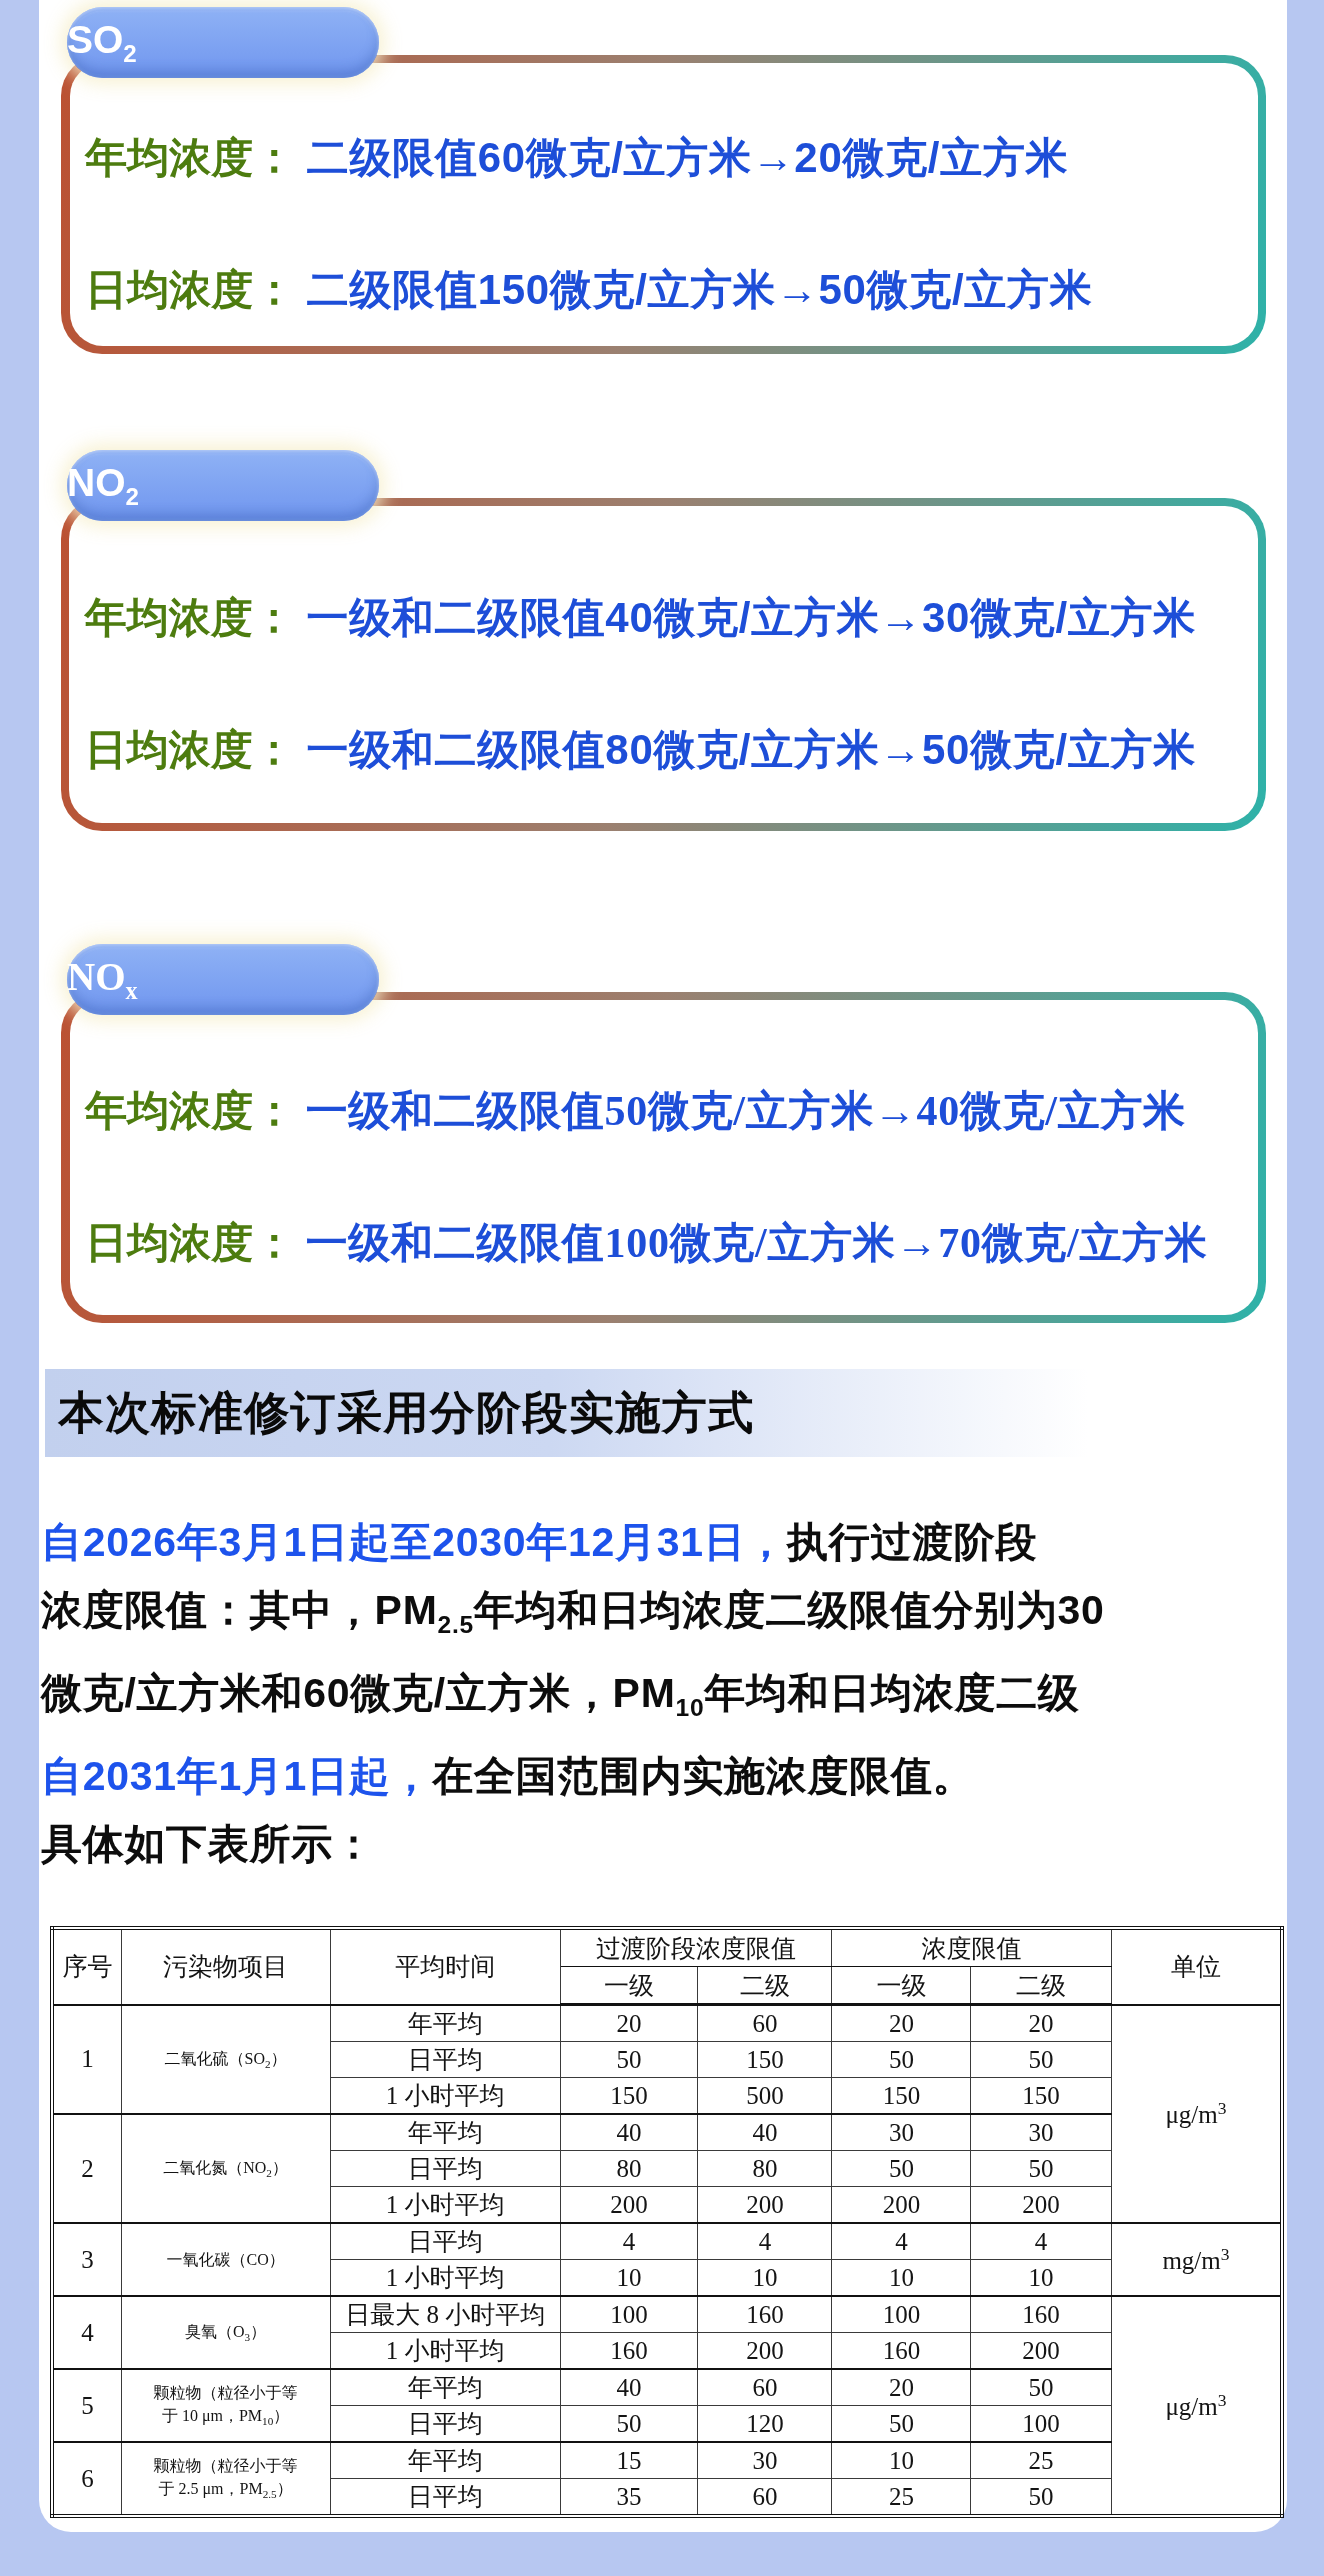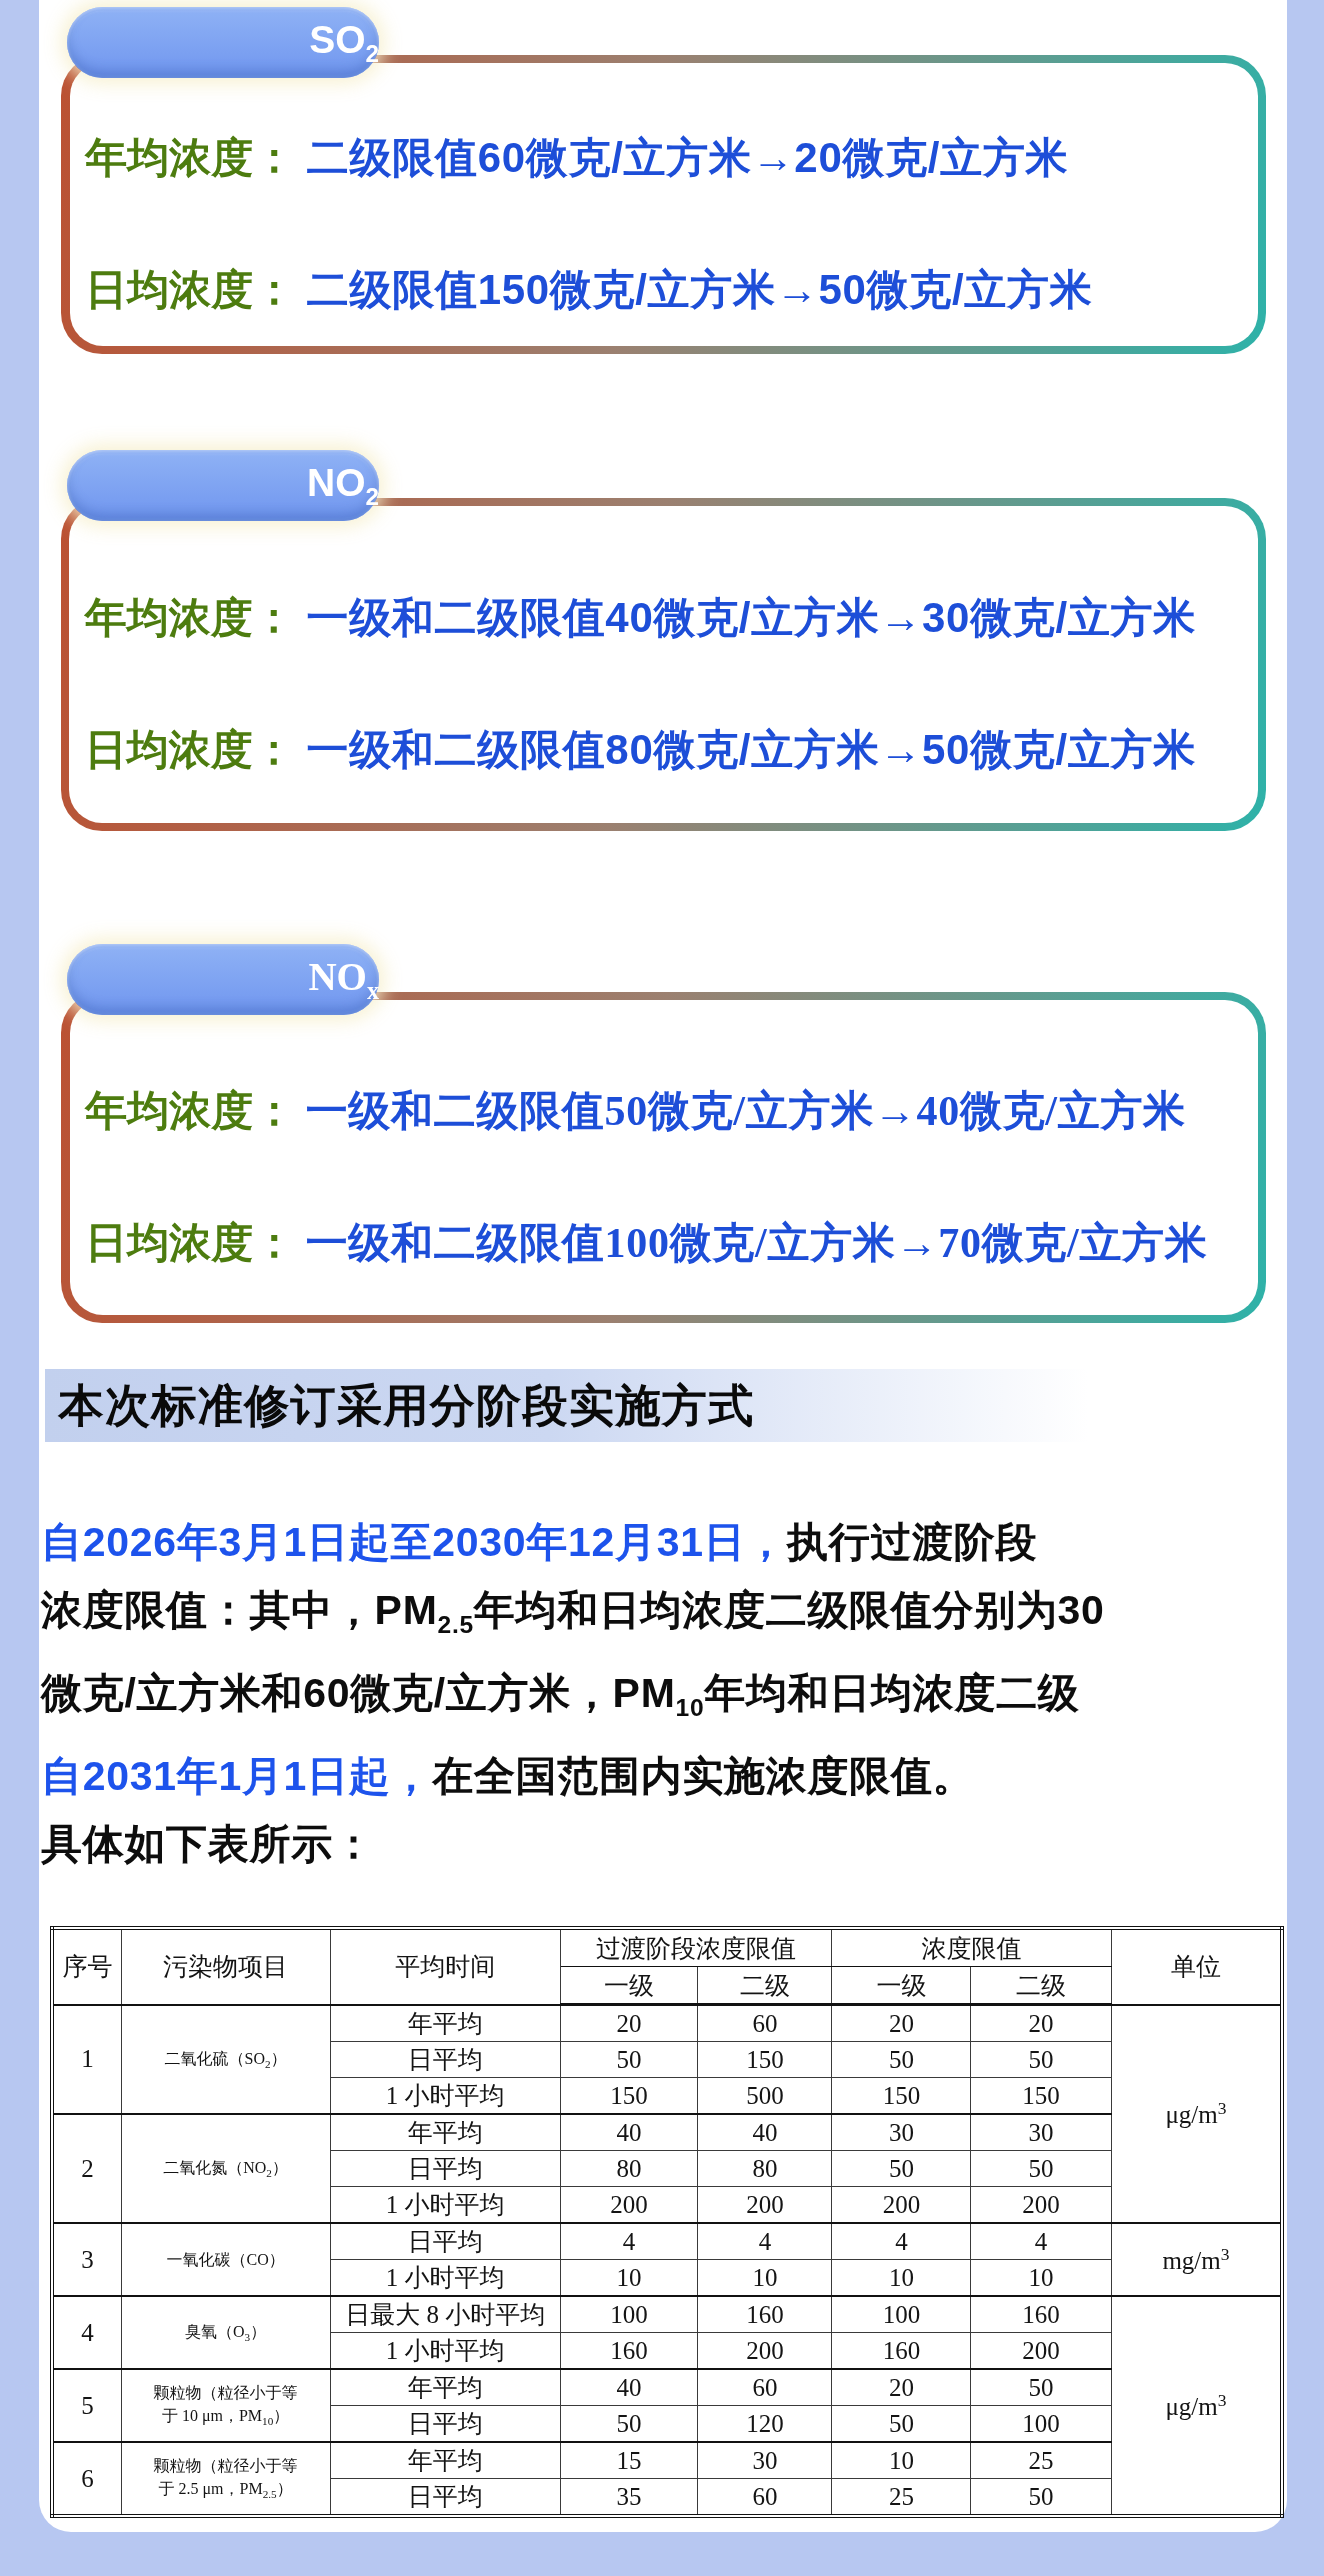--- a/index.html
+++ b/index.html
@@ -30,31 +30,31 @@
   }
   .pill{
     position:absolute;top:-48px;left:5.6px;width:312px;height:71px;
     border-radius:42px;z-index:2;
     background:linear-gradient(180deg,#8fb2f5 0%,#7096ef 100%);
     box-shadow:
       inset 0 2.1px 4.2px rgba(255,255,255,.45),
       inset 0 -7px 11.2px rgba(43,80,165,.33),
       inset 0 0 0 3.5px rgba(120,160,240,.55),
       0 0 18px 6.3px rgba(247,240,206,.85);
-    display:flex;align-items:center;justify-content:flex-end;
+    display:flex;align-items:center;justify-content:flex-start;
     color:#ffffff;font-size:39px;font-weight:800;
   }
   .pill sub{font-size:.62em;font-weight:800;}
   .card-line{font-size:42px;white-space:nowrap;line-height:1.25;}
   .card-line .lbl{color:#4d7c0f;font-weight:800;}
   .card-line .txt{color:#1d4ed8;font-weight:700;letter-spacing:0.7px;}
 
   
   .sec-bar{
-    position:absolute;top:1369px;left:5.6px;width:1122px;height:73px;
+    position:absolute;top:1369px;left:5.6px;width:1122px;height:88px;
     background:linear-gradient(to right,#c2d0ee 0%,#ccd8f2 45%,rgba(255,255,255,0) 93%);
     display:flex;align-items:center;
     padding-left:14px;box-sizing:border-box;
     font-size:45px;font-weight:700;color:#0a0a0a;letter-spacing:1.4px;
   }
 
   
   .para{
     position:absolute;top:1508px;left:2px;width:1225px;
     font-size:41px;line-height:68px;letter-spacing:0.7px;

